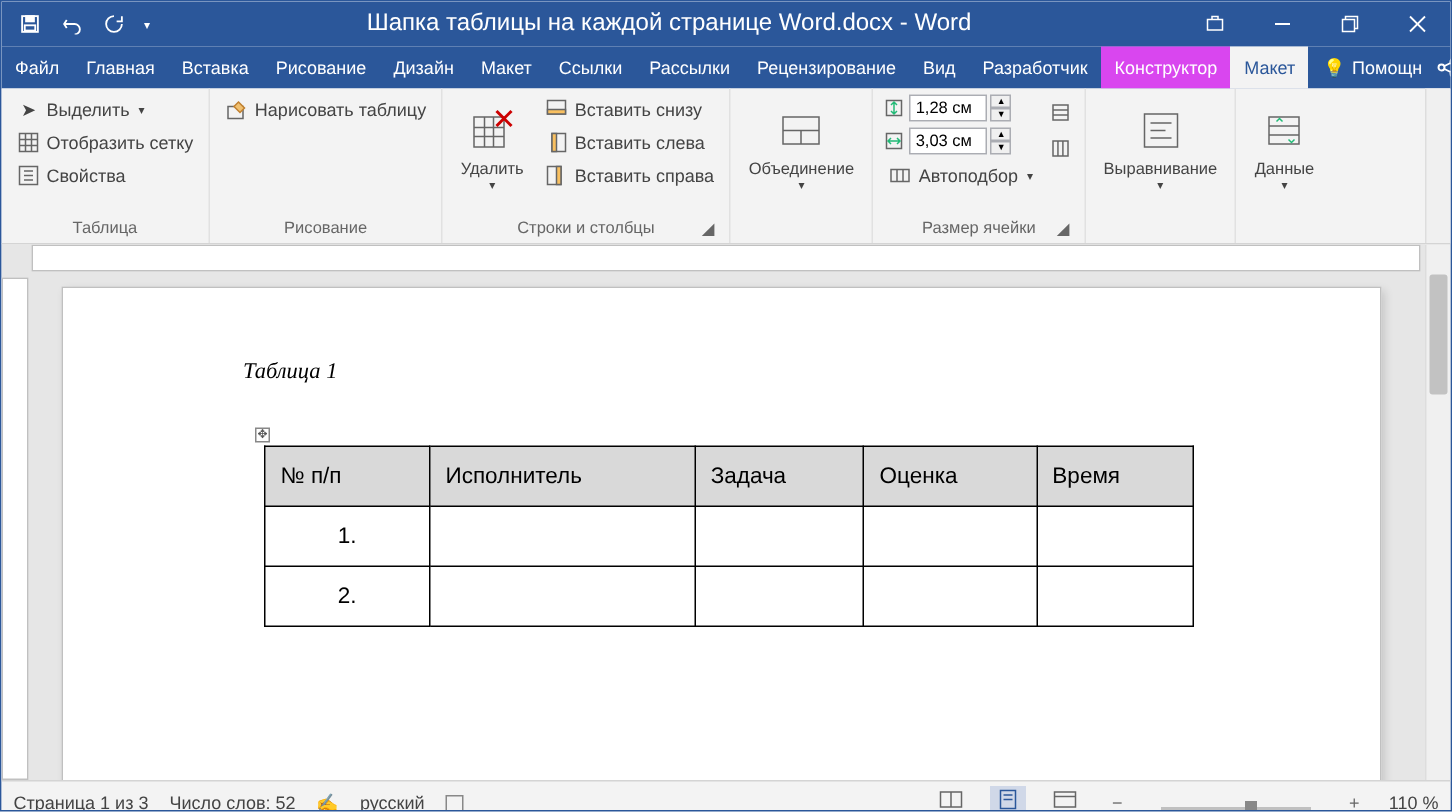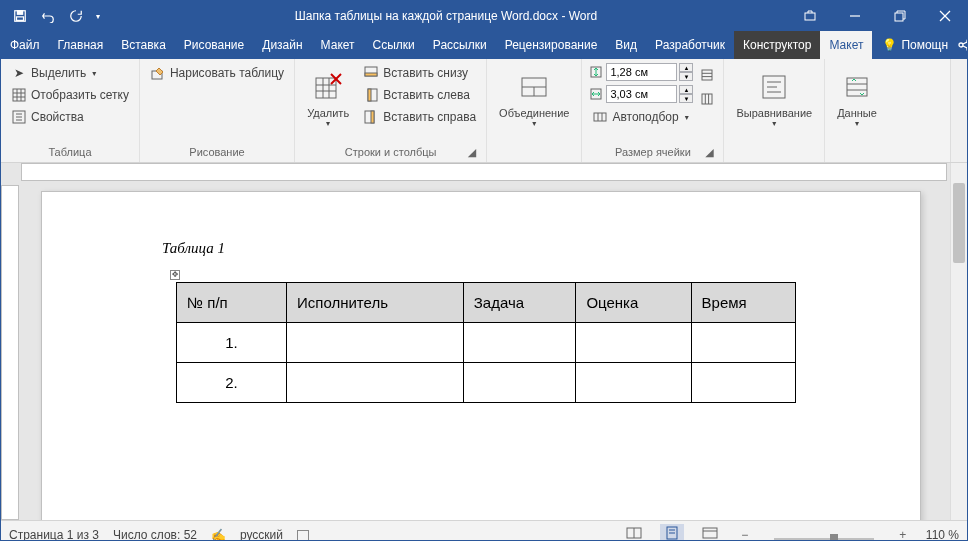--- a/index.html
+++ b/index.html
@@ -2,56 +2,56 @@
 <html><head>
 <meta charset="utf-8">
 <style>
 * { box-sizing: border-box; margin: 0; padding: 0; font-family: "Segoe UI", Tahoma, sans-serif; }
 body { width: 968px; height: 541px; background: #fff; overflow: hidden; border: 1px solid #2b579a; }
 
 
 .titlebar { height: 30px; background: #2b579a; display: flex; align-items: center; color: #fff; font-size: 12px; }
 .titlebar .qat { display: flex; align-items: center; padding-left: 6px; gap: 2px; }
 .qat-btn { width: 26px; height: 24px; display: flex; align-items: center; justify-content: center; color: #fff; cursor: pointer; }
-.titlebar .title { flex: 1; text-align: center; font-size: 12px; }
+.titlebar .title { flex: 1; text-align: center; font-size: 16px; }
 .titlebar .win-controls { display: flex; }
 .win-btn { width: 45px; height: 30px; display: flex; align-items: center; justify-content: center; color: #fff; cursor: pointer; }
 
 
 .tabs { height: 28px; background: #2b579a; display: flex; align-items: stretch; font-size: 12px; color: #fff; }
 .tab { padding: 0 9px; display: flex; align-items: center; cursor: pointer; white-space: nowrap; }
 .tab.active { background: #f3f3f3; color: #2b579a; }
-.tab.contextual { background: #404040; }
+.tab.contextual { background: #d946ef; }
 .tabs .spacer { flex: 1; }
 .tell-me { display: flex; align-items: center; padding: 0 10px; gap: 4px; }
 .share-btn, .collapse-btn { width: 32px; display: flex; align-items: center; justify-content: center; cursor: pointer; }
 
 
 .ribbon { height: 104px; background: #f3f3f3; border-bottom: 1px solid #d4d4d4; display: flex; position: relative; }
 .group { border-right: 1px solid #e1e1e1; padding: 4px 6px 2px 6px; display: flex; flex-direction: column; justify-content: space-between; }
 .group-content { display: flex; gap: 4px; }
 .group-col { display: flex; flex-direction: column; gap: 2px; }
 .group-label { text-align: center; font-size: 11px; color: #666; padding: 2px 0; position: relative; }
 .dialog-launcher { position: absolute; right: 2px; bottom: 2px; width: 12px; height: 12px; display: flex; align-items: center; justify-content: center; cursor: pointer; color: #666; }
 .rbtn { display: flex; align-items: center; gap: 4px; font-size: 12px; color: #444; padding: 2px 4px; cursor: pointer; white-space: nowrap; }
 .rbtn-icon { width: 16px; height: 16px; display: inline-flex; align-items: center; justify-content: center; }
 .big-btn { display: flex; flex-direction: column; align-items: center; justify-content: center; padding: 2px 6px; cursor: pointer; font-size: 11px; color: #444; text-align: center; min-height: 72px; }
 .big-btn .big-icon { width: 32px; height: 32px; display: flex; align-items: center; justify-content: center; margin-bottom: 4px; }
 .spinner-row { display: flex; align-items: center; gap: 2px; font-size: 11px; }
-.spinner-row .val { width: 71px; height: 18px; border: 1px solid #abadb3; background: #fff; padding: 0 3px; display: flex; align-items: center; }
+.spinner-row .val { width: 52px; height: 18px; border: 1px solid #abadb3; background: #fff; padding: 0 3px; display: flex; align-items: center; }
 .spinner-row .spin { width: 14px; display: flex; flex-direction: column; }
 .spinner-row .spin div { height: 9px; border: 1px solid #abadb3; background: #f0f0f0; font-size: 6px; display: flex; align-items: center; justify-content: center; cursor: pointer; }
 .scroll-v { position: absolute; right: 0; top: 0; width: 17px; height: 100%; background: #f0f0f0; border-left: 1px solid #ddd; }
 
 
 .doc-area { height: 357px; background: #e6e6e6; position: relative; overflow: hidden; }
 .ruler { position: absolute; top: 0; left: 20px; right: 20px; height: 18px; background: #fff; border: 1px solid #c0c0c0; }
 .ruler-v { position: absolute; top: 22px; left: 0; width: 18px; bottom: 0; background: #fff; border: 1px solid #c0c0c0; }
 .page { position: absolute; top: 28px; left: 40px; width: 880px; background: #fff; border: 1px solid #c0c0c0; box-shadow: 2px 2px 6px rgba(0,0,0,0.15); padding: 48px 120px 0 120px; min-height: 500px; }
-.caption { font-style: italic; font-size: 15px; margin-bottom: 6px; font-family: "Times New Roman", serif; }
+.caption { font-style: italic; font-size: 15px; margin-bottom: 22px; font-family: "Times New Roman", serif; }
 .anchor-mark { border: 1px solid #888; width: 10px; height: 10px; display: inline-flex; align-items: center; justify-content: center; font-size: 8px; color: #555; margin-left: 8px; margin-bottom: 2px; }
 .doc-table { border-collapse: collapse; width: 620px; margin-left: 14px; font-family: Arial, sans-serif; font-size: 15px; }
 .doc-table td { border: 1.5px solid #000; padding: 8px 10px; height: 40px; vertical-align: middle; }
 .doc-table .merged { text-align: center; font-size: 17px; height: 46px; }
 .doc-table .hdr td { background: #d9d9d9; }
 .doc-table .num { text-align: center; width: 110px; }
 .scroll-doc-v { position: absolute; right: 0; top: 0; width: 17px; height: 100%; background: #f0f0f0; border-left: 1px solid #ddd; }
 .scroll-thumb { position: absolute; top: 20px; left: 2px; right: 2px; height: 80px; background: #c2c2c2; border-radius: 2px; }
 
 

